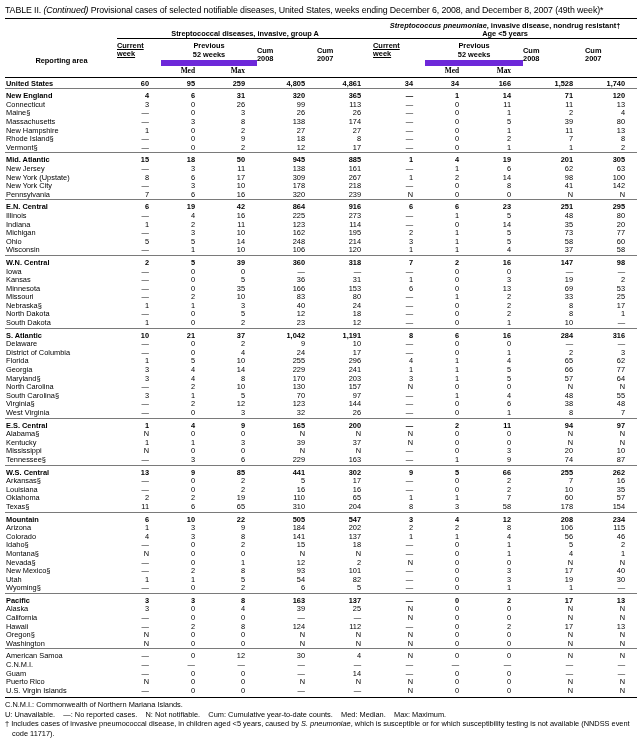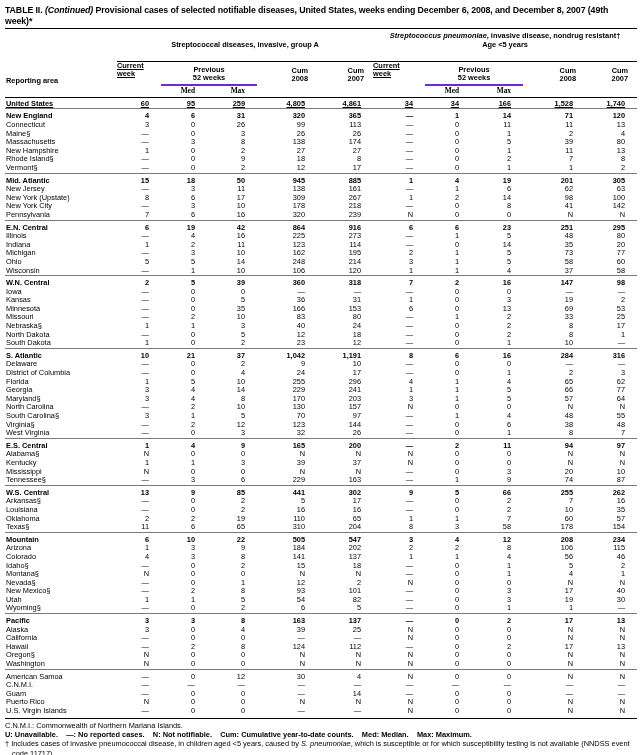--- a/index.html
+++ b/index.html
@@ -1,50 +1,50 @@
 <!DOCTYPE html>
 <html><head>
 <meta charset="utf-8">
 <style>
   html,body { margin:0; padding:0; background:#fff; }
   body { width:641px; height:755px; overflow:hidden; color:#000;
          font-family:"Liberation Sans", sans-serif; }
   .page { padding:5px 4px 0 5px; }
-  .title { font-size:8.8px; font-weight:bold; line-height:10.6px; letter-spacing:-0.1px; width:632px; }
+  .title { font-size:8.8px; font-weight:normal; line-height:10.6px; letter-spacing:-0.1px; width:632px; }
   .title i { font-style:italic; }
   .top-rule { width:632px; border-bottom:1.8px solid #000; margin-top:2px; }
 
   table { border-collapse:collapse; table-layout:fixed; width:632px; margin-top:3px;
           border-bottom:1.8px solid #000; }
   col.c-area {width:112px;} col.c1{width:44px;} col.c2{width:46px;} col.c3{width:50px;}
   col.c4{width:60px;} col.c5{width:56px;} col.c6{width:52px;} col.c7{width:46px;}
   col.c8{width:52px;} col.c9{width:62px;} col.c10{width:52px;}
 
   thead { border-bottom:1.8px solid #000; }
   thead th { font-size:7.4px; font-weight:bold; padding:0; vertical-align:bottom;
              line-height:8.4px; white-space:pre-line; }
-  th.area-h { text-align:left; padding-left:1px; padding-bottom:11px; }
-  th.group-title { text-align:center; border-bottom:1px solid #000; padding-bottom:12px; white-space:normal;margin-top:21px; }
+  th.area-h { text-align:center; padding-left:1px; padding-bottom:11px; }
+  th.group-title { text-align:center; border-bottom:1px solid #000; padding-bottom:0; white-space:normal;margin-top:21px; }
   th.group-title .gline { line-height:8.4px; }
   th.cw { text-align:left; padding-bottom:18px;text-decoration:underline; }
-  th.prev { text-align:center; border-bottom:2px solid #6d28d9; padding-top:3px; padding-bottom:1px; }
-  th.cum { text-align:right; padding-right:9px; padding-bottom:13px; }
+  th.prev { text-align:center; border-bottom:6px solid #6d28d9; padding-top:3px; padding-bottom:1px; }
+  th.cum { text-align:left; padding-right:9px; padding-bottom:13px; }
   th.mm { text-align:right; padding-right:12px; padding-top:1px; padding-bottom:1px;font-family:Liberation Serif, serif; }
 
   tbody td { font-size:7.4px; line-height:8.6px; padding:0; white-space:nowrap; }
   td.area { text-align:left; padding-left:1px; }
   td.num { text-align:right; padding-right:12px; }
   tr.bold td { font-weight:bold; }
   tr.sep td { border-top:1px solid #7a7a7a; padding-top:3px; }
-  tbody tr:first-child td { padding-top:2px;text-decoration:underline; }
+  tbody tr:first-child td { padding-top:2px; }
   tbody tr:last-child td { padding-bottom:2px;margin-left:48px; }
 
   .footnotes { margin-top:2px; font-size:7.4px; line-height:9.4px; width:632px; }
   .fn { padding-left:7px; text-indent:-7px; }
-  .fn-gap { white-space:pre-wrap;font-weight:bold; }
+  .fn-gap { white-space:pre-wrap; }
   .footnotes i { font-style:italic; }
 </style>
 </head>
 <body>
 
 <div class="page">
 
   <div class="title"><span>TABLE II. </span><i>(Continued)</i><span> Provisional cases of selected notifiable diseases, United States, weeks ending December 6, 2008, and December 8, 2007 (49th week)*</span></div>
   <div class="top-rule"></div>
 

